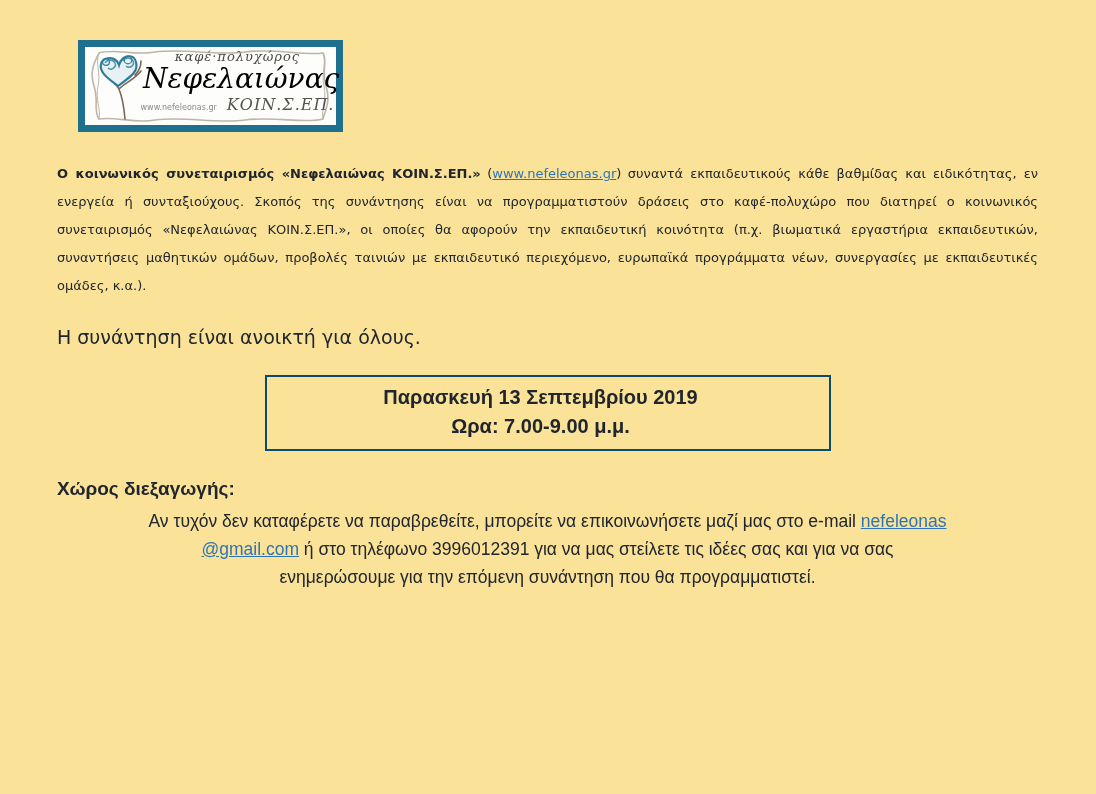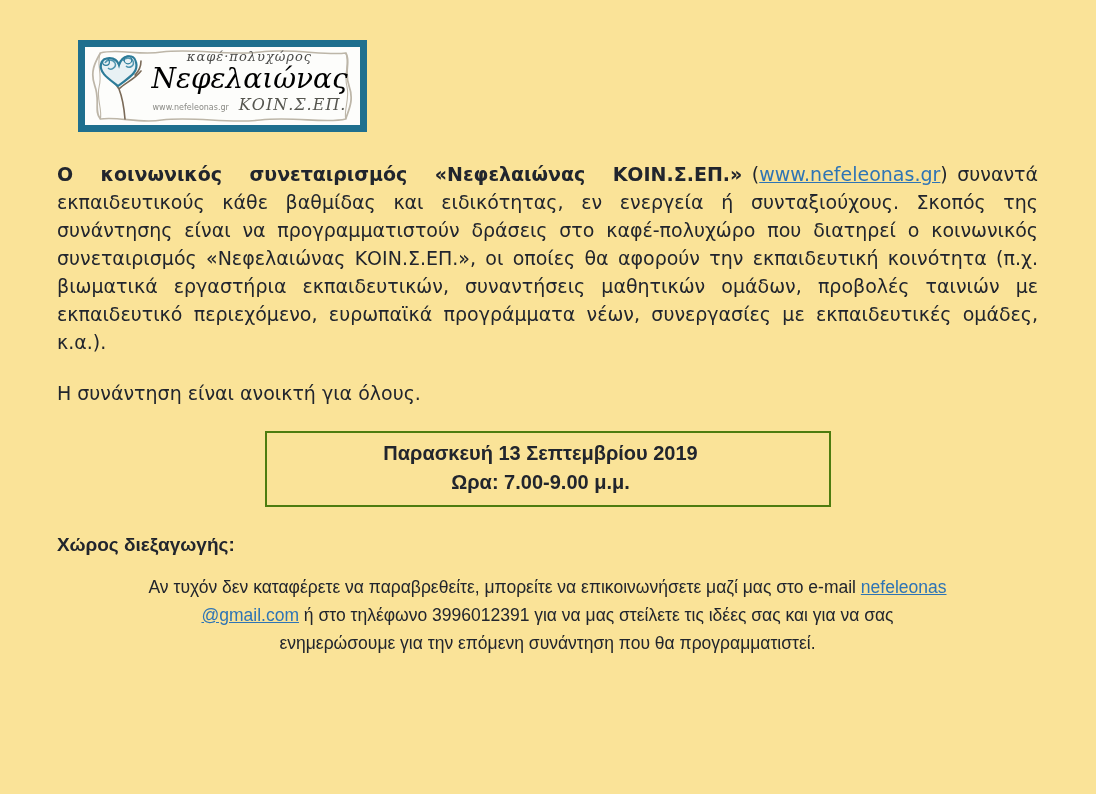--- a/index.html
+++ b/index.html
@@ -6,21 +6,21 @@
   body{
     width:1096px;height:794px;
     background:#FAE398;
     font-family:"DejaVu Sans",sans-serif;
     color:#21252D;
     position:relative;
     overflow:hidden;
   }
   .logo{
     position:absolute;left:78px;top:40px;
-    width:289px;height:92px;
+    width:265px;height:92px;
     background:#1F6F8E;
     box-sizing:border-box;
     padding:7px;
   }
   .logo-inner{
     position:relative;
     width:100%;height:100%;
     background:#FDFDFB;
     box-sizing:border-box;
   }
@@ -32,49 +32,49 @@
   }
   .logo-top{font-size:13px;letter-spacing:1px;font-family:"DejaVu Serif",serif;font-style:italic;}
   .logo-name{font-size:28px;line-height:30px;font-family:"DejaVu Serif",serif;font-style:italic;color:#000000;white-space:nowrap;}
   .logo-bottom{display:flex;justify-content:center;gap:10px;align-items:baseline;margin-top:1px;}
   .logo-site{font-size:8px;color:#8a8a85;}
   .logo-koin{font-size:16px;font-family:"DejaVu Serif",serif;font-style:italic;color:#55554f;letter-spacing:1px;}
   .content{
     position:absolute;left:57px;top:160px;width:981px;
   }
   .intro{
-    font-size:19px;line-height:28px;
+    font-size:13px;line-height:28px;
     text-align:justify;
     margin:0;
   }
   .intro b{font-weight:bold;}
   a.link{color:#2E74B5;text-decoration:underline;cursor:pointer;}
   .open-invite{
     font-size:19px;margin:26px 0 0 0;
   }
   .event-box{
     box-sizing:border-box;
     width:566px;
     margin:27px auto 0 auto;
-    border:2px solid #4d7c0f;
+    border:2px solid #0c4a6e;
     padding:6px 24px 8px 10px;
     text-align:center;
     font-weight:bold;
     font-size:20px;line-height:29px;
     font-family:"Liberation Sans",sans-serif;
   }
   .venue{
     margin-top:24px;
     font-size:19px;line-height:28px;
     font-family:"Liberation Sans",sans-serif;
   }
   .venue-heading{font-weight:bold;}
   .contact{
     text-align:center;
-    margin-top:14px;
+    margin-top:4px;
     font-size:17.5px;line-height:28px;
     font-family:"Liberation Sans",sans-serif;
   }
 </style>
 </head>
 <body>
 
 <div class="logo">
   <div class="logo-inner">
     <svg class="logo-frame" viewBox="0 0 251 78" preserveAspectRatio="none">

